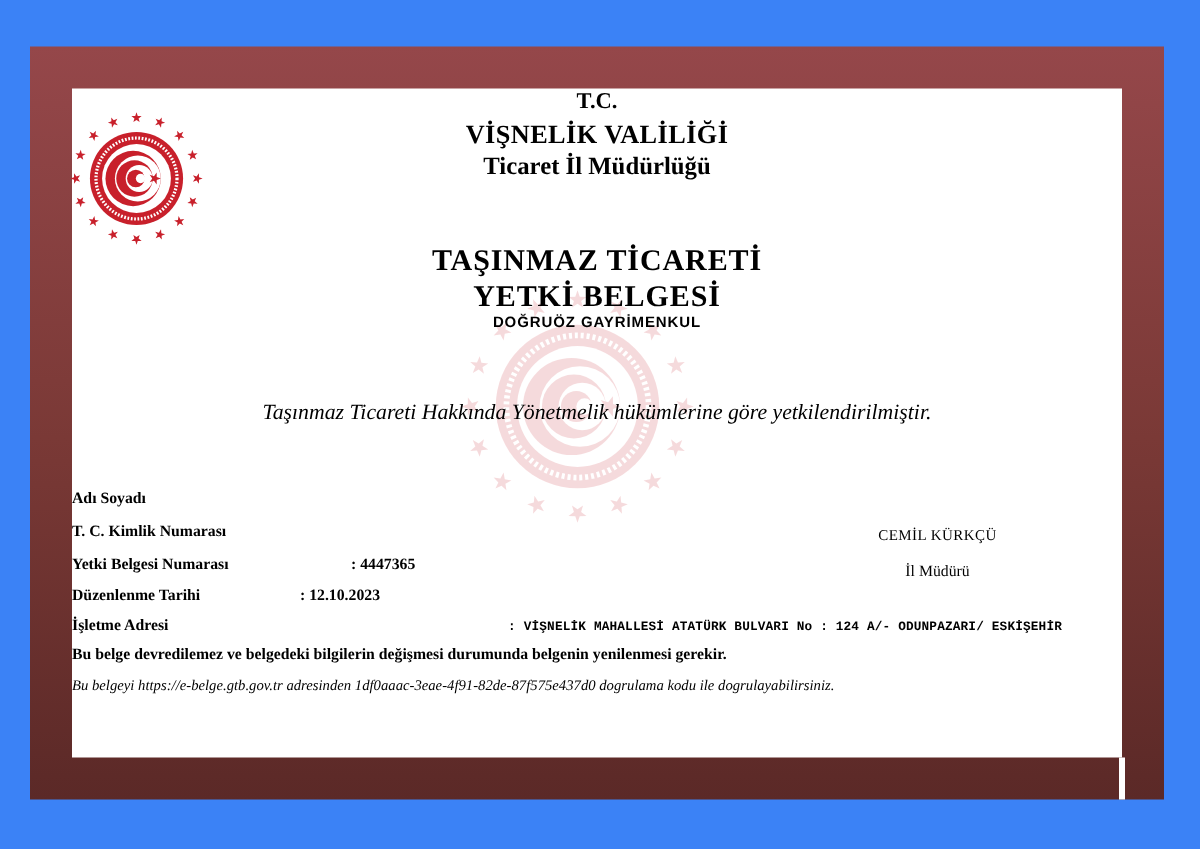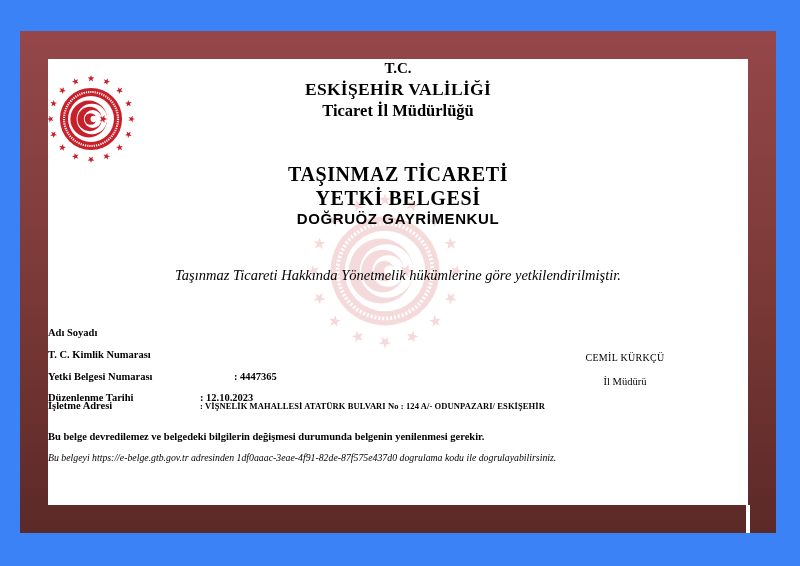--- a/index.html
+++ b/index.html
@@ -19,30 +19,30 @@
   .centered { position:absolute; left:48px; width:700px; text-align:center; z-index:3; }
 
   .gov-header { top:58px; font-weight:bold; }
   .tc-line { font-size:15px; line-height:20px; }
   .valilik-line { font-size:17.5px; line-height:22px; letter-spacing:0.3px; }
   .mudurluk-line { font-size:16.5px; line-height:22px; }
 
   .doc-title { top:140px; font-weight:bold; font-size:20px; line-height:24px; letter-spacing:0.6px;margin-top:22px; }
 
   .company { top:210px; font-family:"Liberation Sans", sans-serif; font-weight:bold;
-             font-size:15px; letter-spacing:0.6px; }
+             font-size:10px; letter-spacing:0.6px; }
 
   .statement { top:267px; font-style:italic; font-size:14.5px; }
 
   .field-row { position:absolute; left:48px; width:660px; display:flex; align-items:baseline; z-index:3; }
   .field-label { width:152px; flex-shrink:0; font-weight:bold; font-size:10.5px; }
   .field-value { font-weight:bold; font-size:10.5px; }
-  .field-value.small { font-size:8.5px; letter-spacing:0.1px; }
+  .field-value.small { font-size:8.5px; letter-spacing:0.1px;font-family:Liberation Mono, monospace; }
   .row-0 { top:327px; } .row-1 { top:349px; } .row-2 { top:371px;gap:34px; }
-  .row-3 { top:392px; } .row-4 { top:400px; }
+  .row-3 { top:392px; } .row-4 { top:412px;justify-content:space-between; }
 
   .signature { position:absolute; left:553px; top:352px; width:144px; text-align:center; z-index:3; }
   .sig-name { font-size:10px; letter-spacing:0.3px; }
   .sig-title { font-size:10.5px; margin-top:13px; }
 
   .note-bold { position:absolute; left:48px; top:431px; width:700px; font-weight:bold; font-size:10.5px; z-index:3; }
   .note-italic { position:absolute; left:48px; top:452px; width:700px; font-style:italic; font-size:9.8px; z-index:3; }
 </style>
 </head>
 <body>
@@ -96,21 +96,21 @@
   <svg class="logo" viewBox="0 0 100 100">
     <use href="#ministry-emblem"></use>
   </svg>
 
   <svg class="watermark" viewBox="0 0 100 100">
     <use href="#ministry-emblem"></use>
   </svg>
 
   <div class="centered gov-header">
     <div class="tc-line">T.C.</div>
-    <div class="valilik-line">ESKİŞEHİR VALİLİĞİ</div>
+    <div class="valilik-line">VİŞNELİK VALİLİĞİ</div>
     <div class="mudurluk-line">Ticaret İl Müdürlüğü</div>
   </div>
 
   <div class="centered doc-title">
     <div>TAŞINMAZ TİCARETİ</div>
     <div>YETKİ BELGESİ</div>
   </div>
 
   <div class="centered company">DOĞRUÖZ GAYRİMENKUL</div>
 

